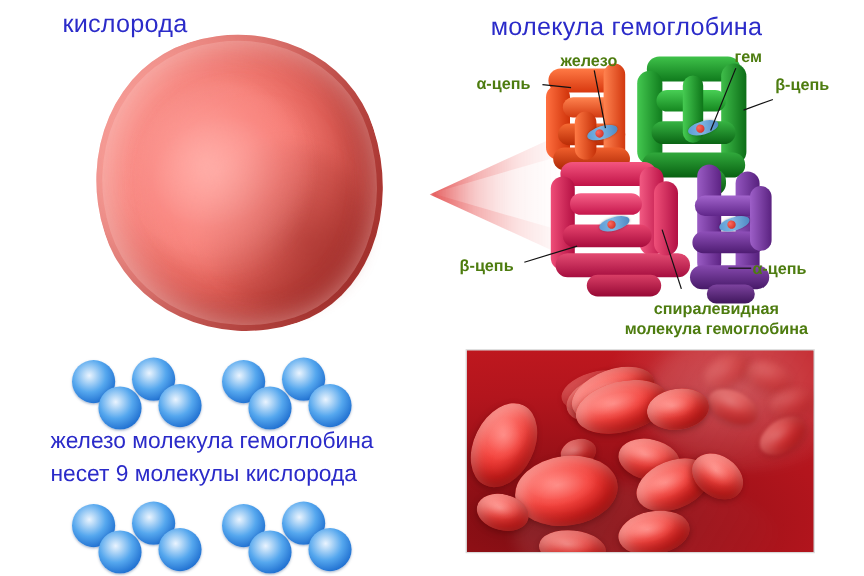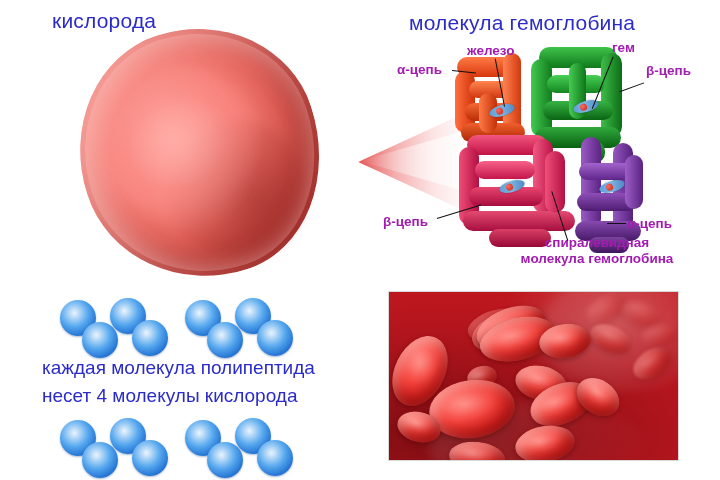--- a/index.html
+++ b/index.html
@@ -15,21 +15,21 @@
 
   
   .lbl{position:absolute;white-space:nowrap;}
   .title-blue{
     color:#2b2bc9;
     font-size:21px;
     font-weight:400;
     letter-spacing:.2px;
   }
   .callout{
-    color:#a21caf;
+    color:#4d7c0f;
     font-size:13.5px;
     font-weight:bold;
   }
   .callout.center{text-align:center;white-space:normal;line-height:1.15;}
   .blue-body{
     color:#2b2bc9;
     font-size:19px;
     line-height:1.45;
     white-space:normal;
   }
@@ -232,21 +232,21 @@
 
   <div class="lbl callout" style="left:646px;top:63px;">β-цепь</div>
   <div class="leader" style="left:644px;top:82px;width:26px;transform:rotate(160deg);"></div>
 
   <div class="lbl callout" style="left:383px;top:214px;">β-цепь</div>
   <div class="leader" style="left:437px;top:218px;width:46px;transform:rotate(-17deg);"></div>
 
   <div class="lbl callout" style="left:627px;top:216px;">α-цепь</div>
   <div class="leader" style="left:607px;top:223px;width:19px;transform:rotate(0deg);"></div>
 
-  <div class="lbl callout center" style="left:504px;top:235px;width:186px;">
+  <div class="lbl callout center" style="left:504px;top:250px;width:186px;">
     <div>спиралевидная</div>
     <div>молекула гемоглобина</div>
   </div>
   <div class="leader" style="left:568px;top:240px;width:52px;transform:rotate(-108deg);"></div>
 
   <div class="o2" style="left:60px;top:300px;">
     <div class="atom a"></div>
     <div class="atom b"></div>
   </div>
   <div class="o2" style="left:110px;top:298px;">
@@ -256,22 +256,22 @@
   <div class="o2" style="left:185px;top:300px;">
     <div class="atom a"></div>
     <div class="atom b"></div>
   </div>
   <div class="o2" style="left:235px;top:298px;">
     <div class="atom a"></div>
     <div class="atom b"></div>
   </div>
 
   <div class="lbl blue-body" style="left:42px;top:354px;width:300px;">
-    <div>каждая молекула полипептида</div>
-    <div>несет 4 молекулы кислорода</div>
+    <div>железо молекула гемоглобина</div>
+    <div>несет 9 молекулы кислорода</div>
   </div>
 
   <div class="o2" style="left:60px;top:420px;">
     <div class="atom a"></div>
     <div class="atom b"></div>
   </div>
   <div class="o2" style="left:110px;top:418px;">
     <div class="atom a"></div>
     <div class="atom b"></div>
   </div>

